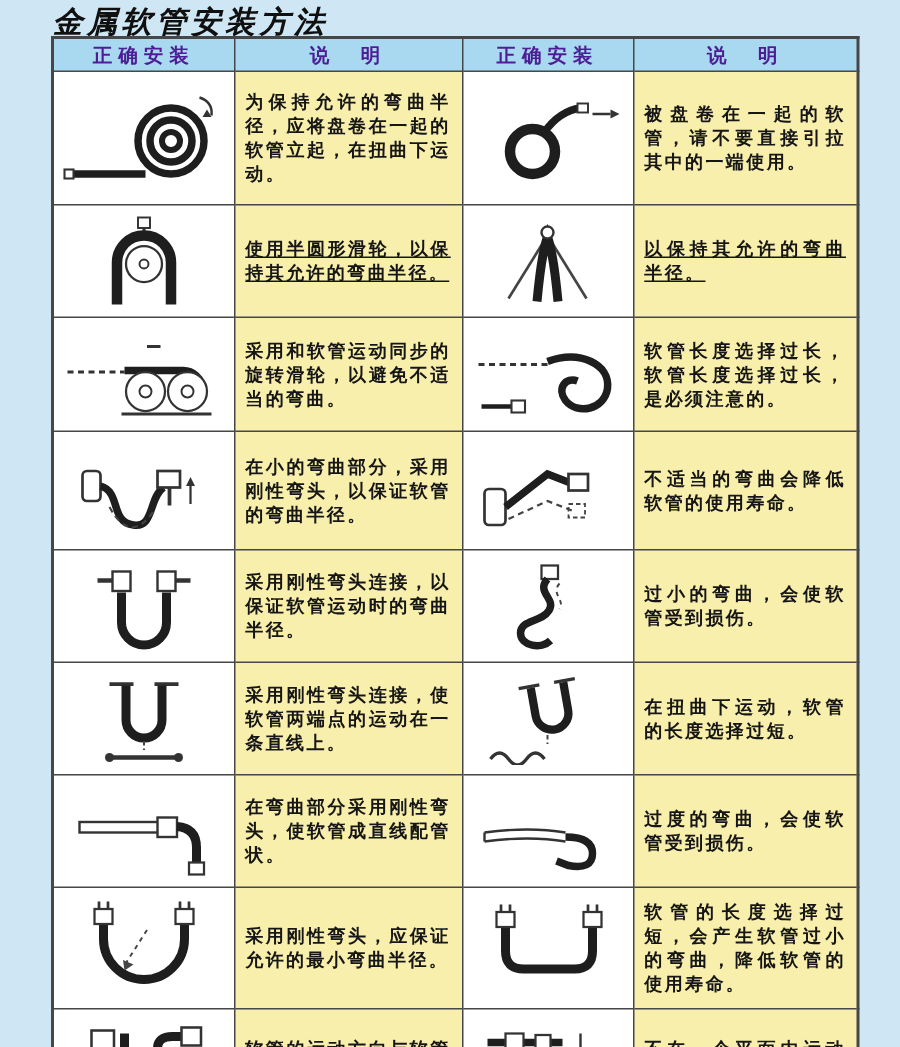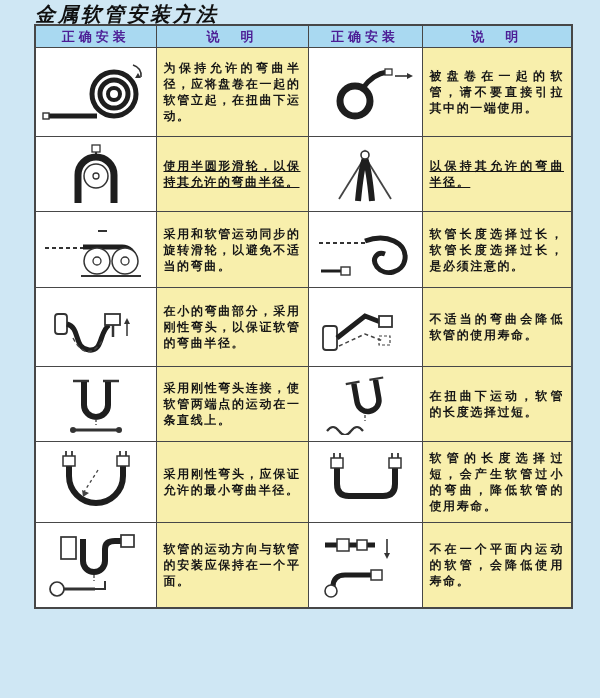--- a/index.html
+++ b/index.html
@@ -165,20 +165,44 @@
             <path d="M22,44 L50,22 L68,29" fill="none" stroke="#1e1e1e" stroke-width="5"></path>
             <rect x="64" y="22" width="13" height="11" fill="#fff" stroke="#333" stroke-width="1.8"></rect>
             <path d="M24,52 L50,40 L68,47" fill="none" stroke="#444" stroke-width="1.5" stroke-dasharray="4,3"></path>
             <rect x="64" y="42" width="11" height="9" fill="none" stroke="#444" stroke-width="1.2" stroke-dasharray="3,2"></rect>
           </svg>
         </span>
       </td>
       <td class="desc-cell">不适当的弯曲会降低软管的使用寿命。</td>
     </tr>
 
+    <tr class="r5">
+      <td class="img-cell">
+        <span aria-label="u-loop-with-rigid-elbow-connections">
+          <svg width="110" height="62" viewBox="0 0 110 62">
+            <path d="M40,22 L40,42 A15,15 0 0 0 70,42 L70,22" fill="none" stroke="#1e1e1e" stroke-width="6"></path>
+            <rect x="34" y="8" width="12" height="13" fill="#fff" stroke="#333" stroke-width="1.6"></rect>
+            <line x1="24" y1="14" x2="34" y2="14" stroke="#333" stroke-width="3"></line>
+            <rect x="64" y="8" width="12" height="13" fill="#fff" stroke="#333" stroke-width="1.6"></rect>
+            <line x1="76" y1="14" x2="86" y2="14" stroke="#333" stroke-width="3"></line>
+          </svg>
+        </span>
+      </td>
+      <td class="desc-cell">采用刚性弯头连接，以保证软管运动时的弯曲半径。</td>
+      <td class="img-cell">
+        <span aria-label="hose-bent-into-too-small-hook">
+          <svg width="100" height="62" viewBox="0 0 100 62">
+            <rect x="46" y="4" width="11" height="9" fill="#fff" stroke="#333" stroke-width="1.5"></rect>
+            <path d="M50,13 C42,22 56,26 51,34 C46,42 32,40 32,49 C32,58 46,60 52,54" fill="none" stroke="#1e1e1e" stroke-width="5"></path>
+            <path d="M58,16 C52,23 62,27 58,33" fill="none" stroke="#444" stroke-width="1.3" stroke-dasharray="3,3"></path>
+          </svg>
+        </span>
+      </td>
+      <td class="desc-cell">过小的弯曲，会使软管受到损伤。</td>
+    </tr>
 
     <tr class="r6">
       <td class="img-cell">
         <span aria-label="u-loop-ends-moving-on-straight-line">
           <svg width="110" height="62" viewBox="0 0 110 62">
             <line x1="32" y1="8" x2="48" y2="8" stroke="#333" stroke-width="2.5"></line>
             <line x1="62" y1="8" x2="78" y2="8" stroke="#333" stroke-width="2.5"></line>
             <path d="M43,9 L43,32 A12,12 0 0 0 67,32 L67,9" fill="none" stroke="#1e1e1e" stroke-width="6"></path>
             <line x1="55" y1="46" x2="55" y2="52" stroke="#444" stroke-width="1.4" stroke-dasharray="3,2"></line>
             <line x1="32" y1="57" x2="78" y2="57" stroke="#333" stroke-width="3"></line>
@@ -197,20 +221,44 @@
               <path d="M42,9 L42,28 A11,11 0 0 0 64,28 L64,9" fill="none" stroke="#1e1e1e" stroke-width="5.5"></path>
             </g>
             <line x1="50" y1="42" x2="50" y2="48" stroke="#444" stroke-width="1.3" stroke-dasharray="3,2"></line>
             <path d="M12,58 q6,-8 12,0 q6,8 12,0 q6,-8 12,0" fill="none" stroke="#333" stroke-width="2.2"></path>
           </svg>
         </span>
       </td>
       <td class="desc-cell">在扭曲下运动，软管的长度选择过短。</td>
     </tr>
 
+    <tr class="r7">
+      <td class="img-cell">
+        <span aria-label="straight-hose-with-rigid-elbow-at-bend">
+          <svg width="110" height="62" viewBox="0 0 110 62">
+            <rect x="12" y="25" width="56" height="7" fill="#fff" stroke="#333" stroke-width="1.6"></rect>
+            <rect x="64" y="22" width="13" height="13" fill="#fff" stroke="#333" stroke-width="1.6"></rect>
+            <path d="M77,28 Q90,29 90,42 L90,54" fill="none" stroke="#1e1e1e" stroke-width="6"></path>
+            <rect x="85" y="52" width="10" height="8" fill="#fff" stroke="#333" stroke-width="1.5"></rect>
+          </svg>
+        </span>
+      </td>
+      <td class="desc-cell">在弯曲部分采用刚性弯头，使软管成直线配管状。</td>
+      <td class="img-cell">
+        <span aria-label="hose-end-bent-excessively">
+          <svg width="100" height="62" viewBox="0 0 100 62">
+            <path d="M8,32 Q38,28 62,32" fill="none" stroke="#333" stroke-width="1.6"></path>
+            <path d="M8,38 Q38,34 62,38" fill="none" stroke="#333" stroke-width="1.6"></path>
+            <line x1="8" y1="32" x2="8" y2="38" stroke="#333" stroke-width="1.6"></line>
+            <path d="M62,35 Q80,35 80,46 Q80,57 64,54 L56,51" fill="none" stroke="#1e1e1e" stroke-width="5"></path>
+          </svg>
+        </span>
+      </td>
+      <td class="desc-cell">过度的弯曲，会使软管受到损伤。</td>
+    </tr>
 
     <tr class="r8">
       <td class="img-cell">
         <span aria-label="u-bend-at-minimum-allowed-radius">
           <svg width="110" height="68" viewBox="0 0 110 68">
             <path d="M28,16 L28,28 A27,27 0 0 0 82,28 L82,16" fill="none" stroke="#1e1e1e" stroke-width="6"></path>
             <rect x="22" y="8" width="12" height="10" fill="#fff" stroke="#333" stroke-width="1.5"></rect>
             <line x1="25" y1="3" x2="25" y2="8" stroke="#333" stroke-width="1.8"></line>
             <line x1="31" y1="3" x2="31" y2="8" stroke="#333" stroke-width="1.8"></line>
             <rect x="76" y="8" width="12" height="10" fill="#fff" stroke="#333" stroke-width="1.5"></rect>

